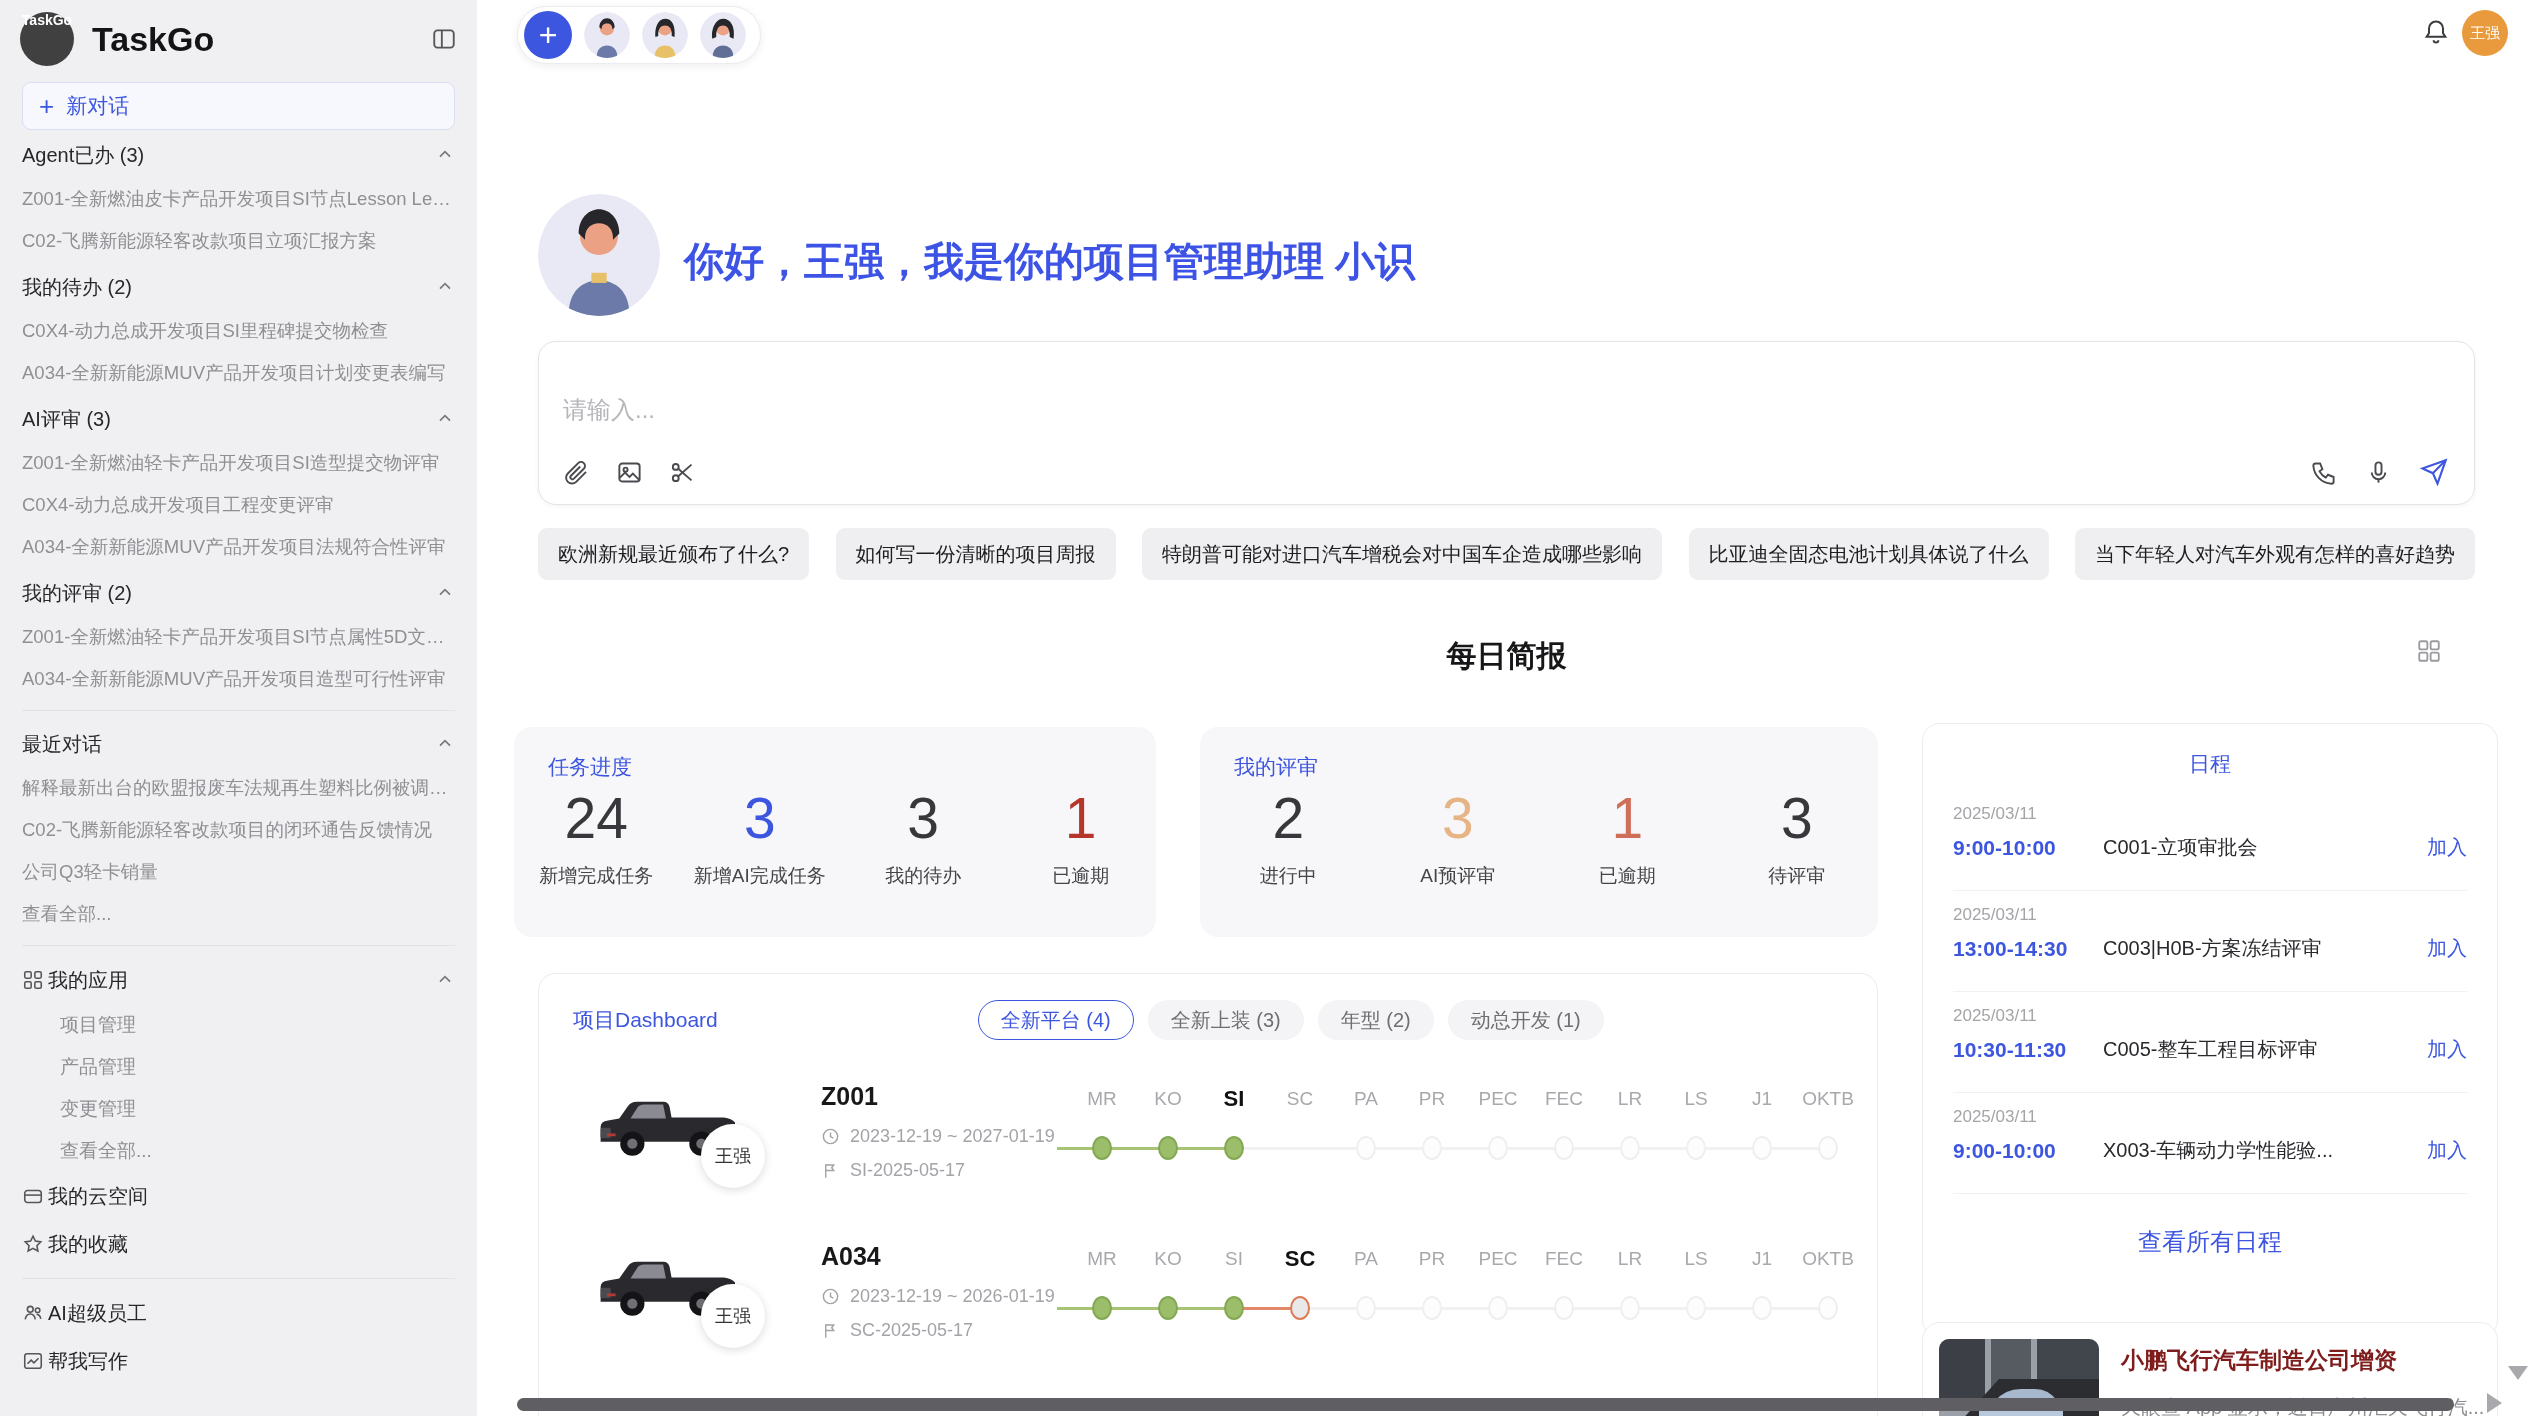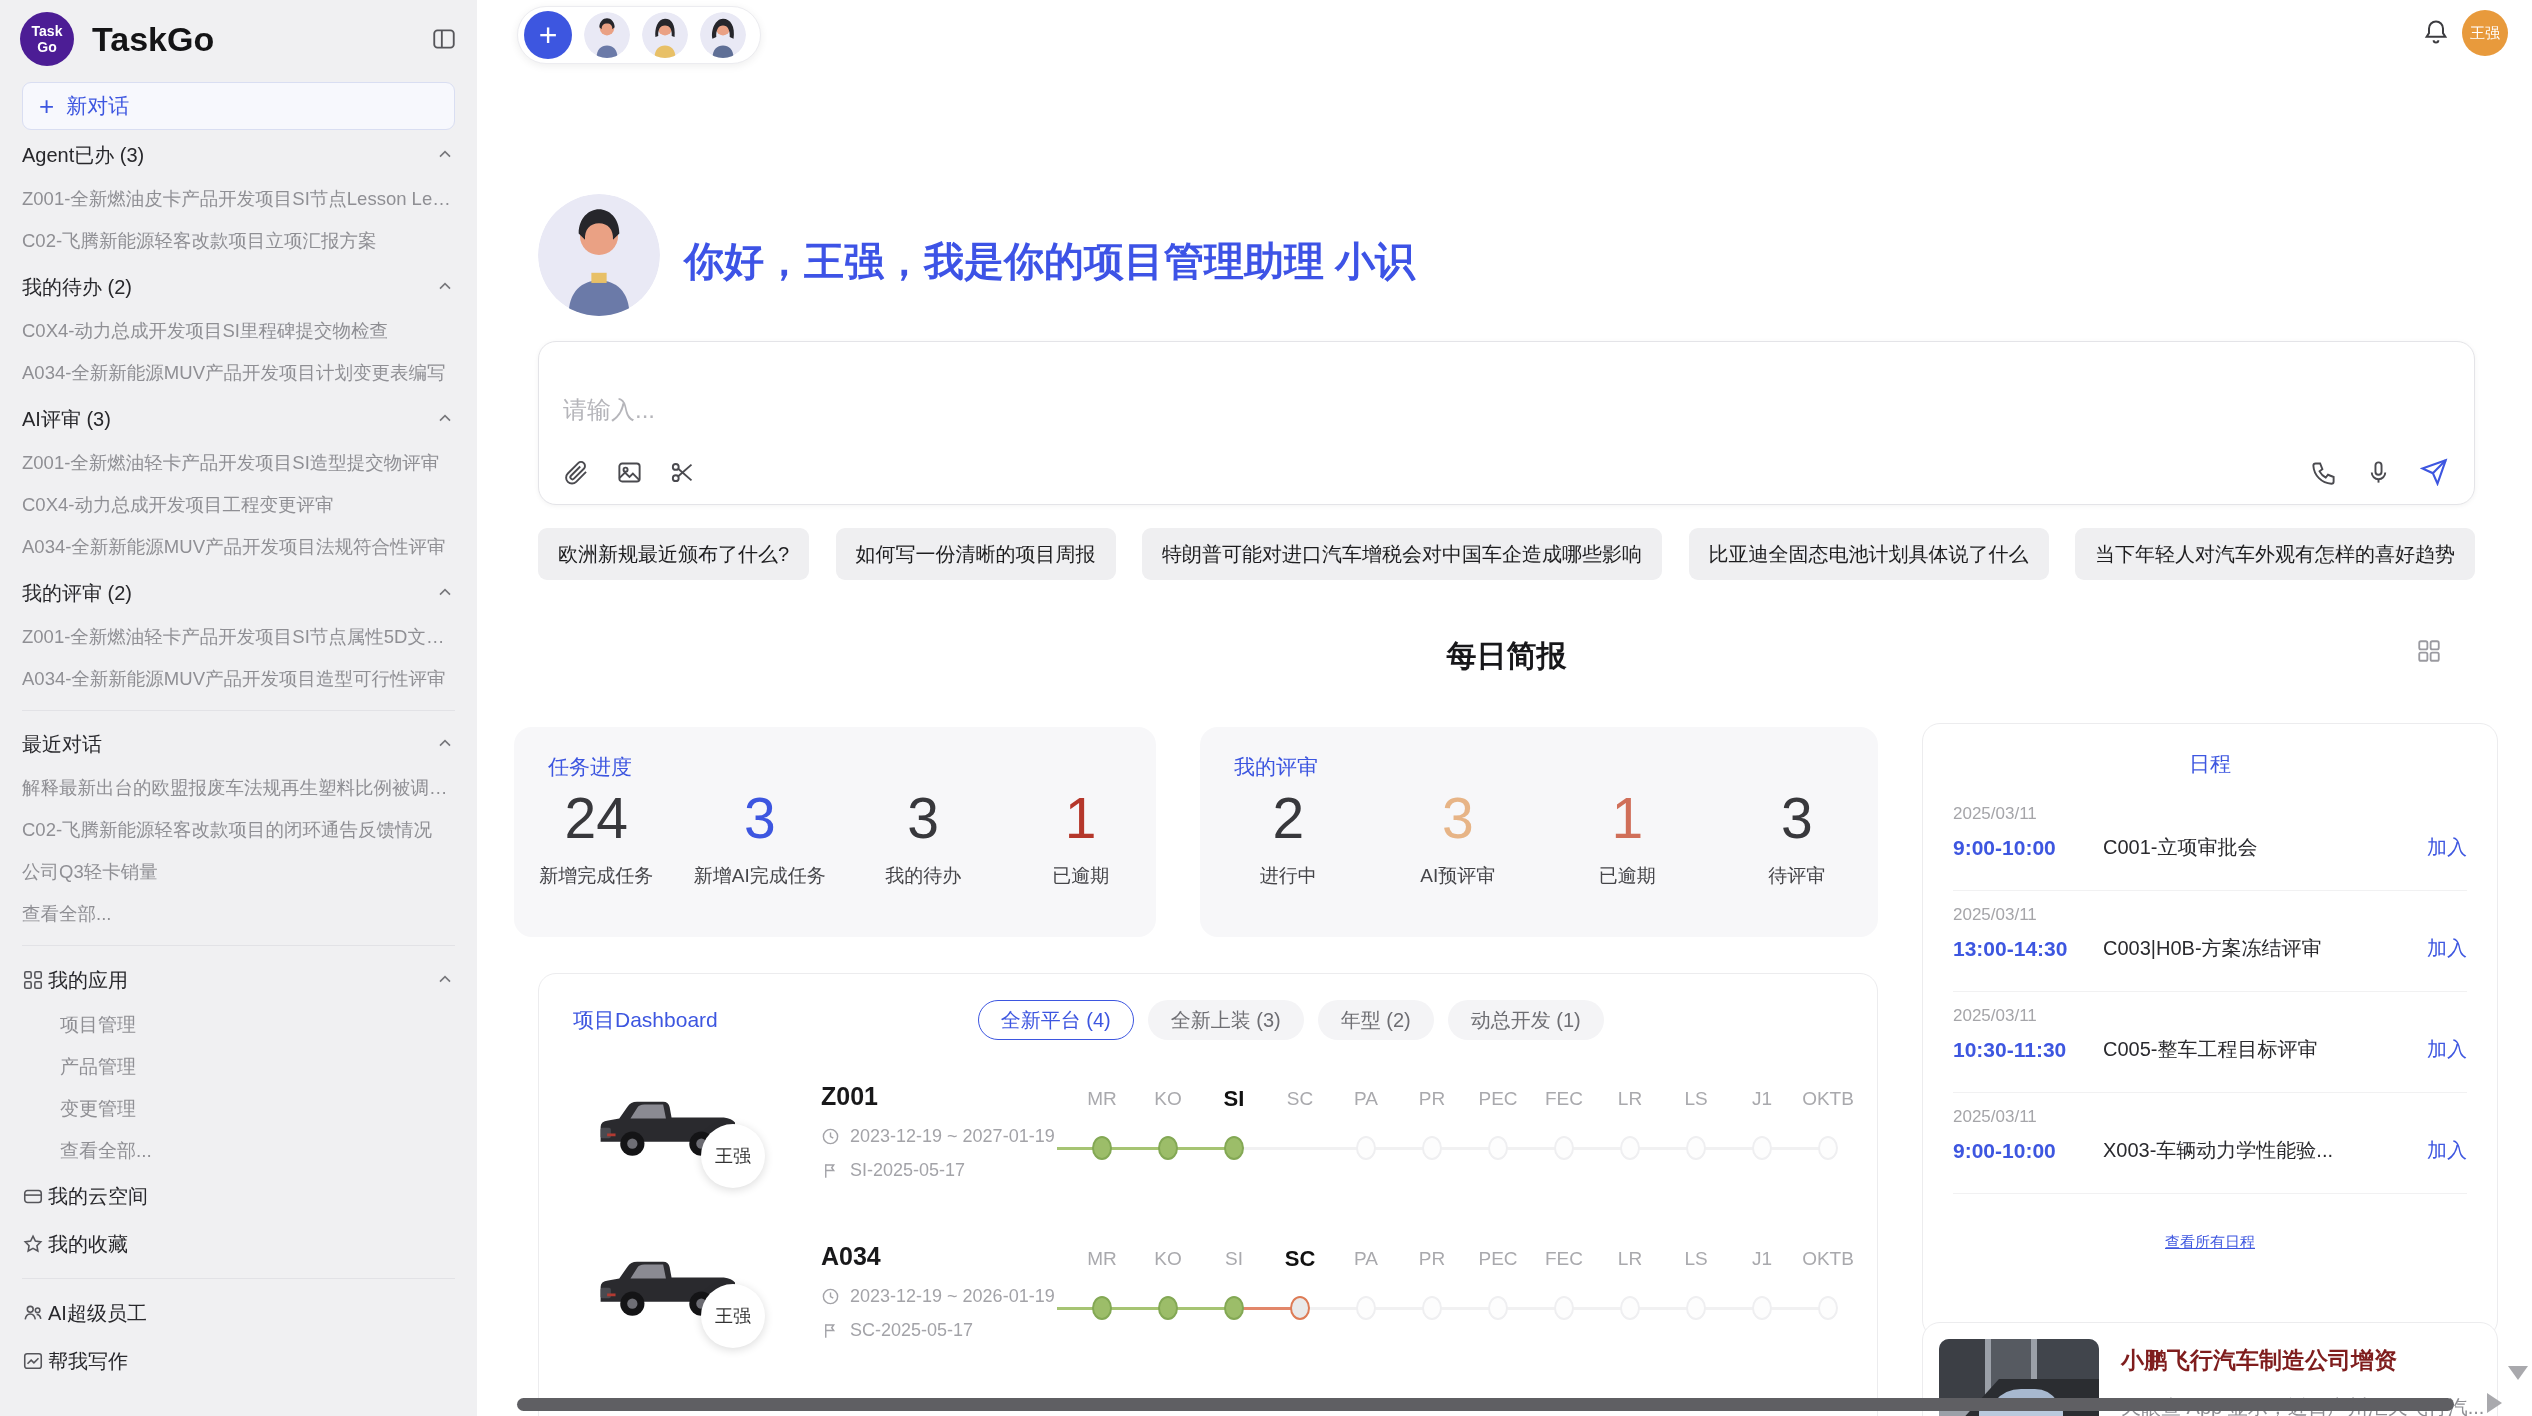--- a/index.html
+++ b/index.html
@@ -3,21 +3,21 @@
 <meta charset="utf-8">
 <style>
   * { margin:0; padding:0; box-sizing:border-box; }
   html,body { width:2532px; height:1416px; }
   body { font-family:"Liberation Sans", sans-serif; background:#fff; overflow:hidden; }
   .page { position:relative; width:2532px; height:1416px; overflow:hidden; background:#fff; }
 
   
   .sidebar { position:absolute; left:0; top:0; width:477px; height:1416px; background:#f0f0f2; }
   .sb-head { display:flex; align-items:center; padding:12px 20px 6px 20px; }
-  .logo { width:54px; height:54px; border-radius:50%; background:#4c1d95; color:#fff; display:flex; flex-direction:column; align-items:center; justify-content:center; font-size:14px; font-weight:bold; line-height:1.15; }
+  .logo { width:54px; height:54px; border-radius:50%; background:#404040; color:#fff; display:flex; flex-direction:row; align-items:flex-start; justify-content:center; font-size:14px; font-weight:bold; line-height:1.15; }
   .app-title { font-size:34px; font-weight:bold; color:#141416; margin-left:18px; flex:1; }
   .icon-btn { display:flex; align-items:center; justify-content:center; cursor:pointer; }
   .new-chat { margin:10px 22px 0 22px; height:48px; background:#f7f8fd; border:1.5px solid #d9def2; border-radius:9px; display:flex; align-items:center; gap:12px; padding:0 16px; color:#3d56e0; font-size:21px; }
   .new-chat .plus { font-size:26px; line-height:1; }
   .sb-body { padding:0 22px; }
   .sb-sec-head { height:46px; display:flex; align-items:center; justify-content:space-between; font-size:20px; color:#28282c; font-weight:500; margin-top:2px; }
   .sb-item { height:42px; line-height:42px; font-size:18.5px; color:#8f8f94; white-space:nowrap; overflow:hidden; text-overflow:ellipsis; cursor:pointer; }
   .sb-div { border-top:1px solid #e2e2e6; margin:10px 0; }
   .sb-row { height:48px; display:flex; align-items:center; gap:4px; font-size:20px; color:#28282c; cursor:pointer; }
   .sb-row .grow { flex:1; }
@@ -89,21 +89,21 @@
   
   .sched { position:absolute; left:1922px; top:723px; width:576px; height:615px; border:1px solid #ececee; border-radius:18px; background:#fff; }
   .sched-title { height:66px; line-height:80px; text-align:center; font-size:21px; color:#3d56e0; }
   .sched-item { height:101px; margin:0 30px; border-bottom:1px solid #f1f1f2; padding-top:14px; }
   .sched-item:last-of-type { border-bottom:none; }
   .s-date { font-size:17px; color:#a5a5a9; }
   .s-main { display:flex; align-items:center; margin-top:10px; }
   .s-time { font-size:21px; font-weight:bold; color:#3d56e0; width:150px; }
   .s-title { font-size:20px; color:#2a2a2e; flex:1; white-space:nowrap; overflow:hidden; }
   .s-join { font-size:20px; color:#3d56e0; cursor:pointer; }
-  .sched-all { height:96px; display:flex; align-items:center; justify-content:center; font-size:15px; color:#3d56e0; cursor:pointer;text-decoration:underline; }
+  .sched-all { height:96px; display:flex; align-items:center; justify-content:center; font-size:24px; color:#3d56e0; cursor:pointer; }
 
   
   .news { position:absolute; left:1922px; top:1322px; width:576px; height:160px; border:1px solid #ececee; border-radius:18px; background:#fff; overflow:hidden; display:flex; gap:22px; padding:16px; cursor:pointer; }
   .news-img { width:160px; height:106px; border-radius:10px; overflow:hidden; flex:none; }
   .news-title { font-size:23px; font-weight:bold; color:#7f1d1d; margin-top:6px; }
   .news-snippet { font-size:20px; color:#8e8e93; margin-top:18px; white-space:nowrap; }
 
   
   .hscroll { position:absolute; left:517px; top:1398px; width:1937px; height:13px; background:#5f5f63; border-radius:7px; cursor:pointer; }
   .arrow-right { position:absolute; left:2487px; top:1393px; width:0; height:0; border-top:10px solid transparent; border-bottom:10px solid transparent; border-left:15px solid #a9a9ad; cursor:pointer; }

